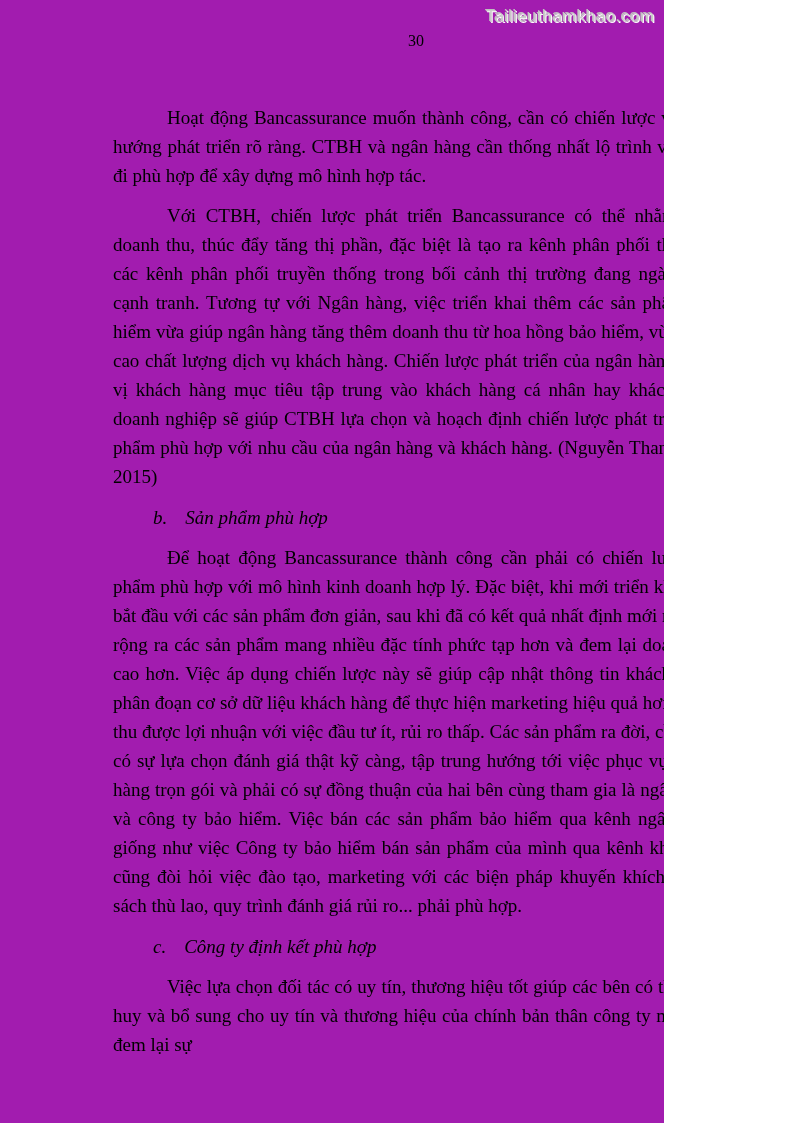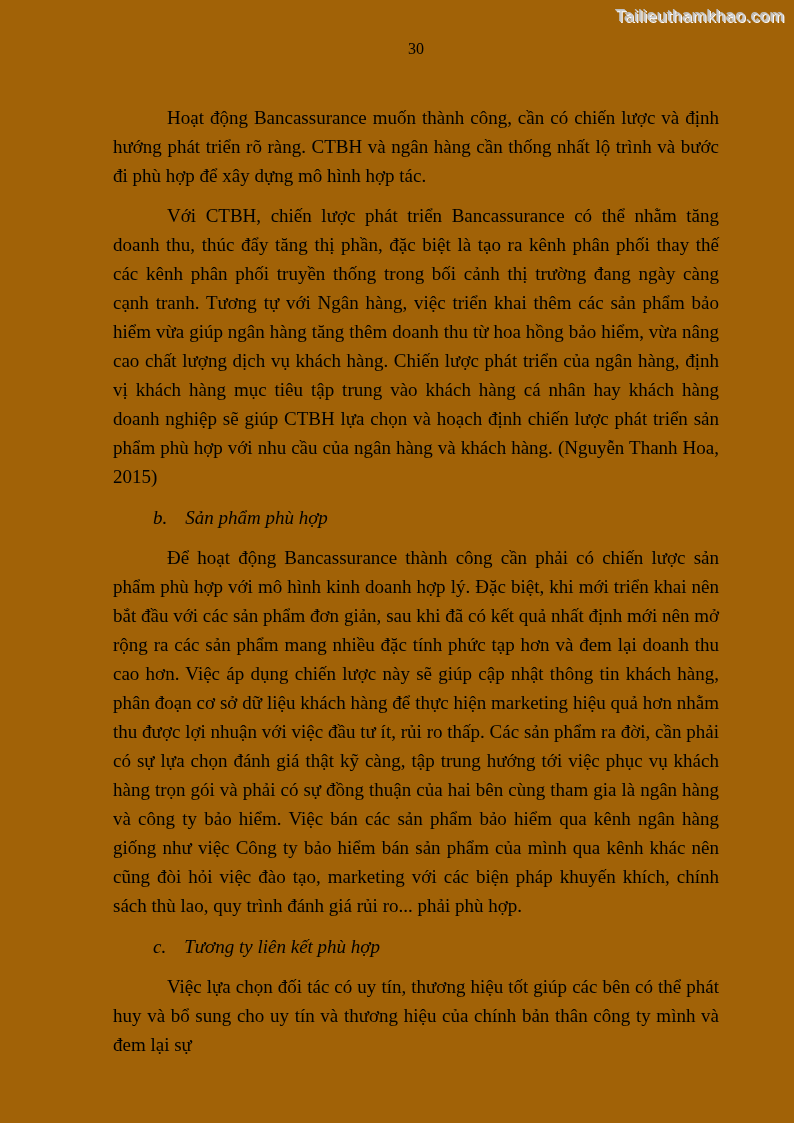--- a/index.html
+++ b/index.html
@@ -2,38 +2,38 @@
 <html><head>
 <meta charset="utf-8">
 <style>
   html, body {
     margin: 0;
     padding: 0;
     background: #ffffff;
   }
   .page {
     position: relative;
-    width: 794px;
+    width: 664px;
     height: 1123px;
-    background: #a16207;
+    background: #a21caf;
     overflow: hidden;
   }
   .watermark {
     position: absolute;
     top: 7px;
     right: 9px;
     font-family: "Liberation Sans", sans-serif;
     font-size: 17px;
     letter-spacing: 0.5px;
     color: #cccccc;
     text-shadow: 1px 1px 0 #ffffff, -1px -1px 0 #bfbfbf;
   }
   .page-number {
     position: absolute;
-    top: 40px;
+    top: 32px;
     left: 113px;
     width: 606px;
     text-align: center;
     font-family: "Liberation Serif", serif;
     font-size: 16px;
     color: #000000;
   }
   .content {
     position: absolute;
     left: 113px;
@@ -78,19 +78,19 @@
     <p class="para">Với CTBH, chiến lược phát triển Bancassurance có thể nhằm tăng doanh thu, thúc đẩy tăng thị phần, đặc biệt là tạo ra kênh phân phối thay thế các kênh phân phối truyền thống trong bối cảnh thị trường đang ngày càng cạnh tranh. Tương tự với Ngân hàng, việc triển khai thêm các sản phẩm bảo hiểm vừa giúp ngân hàng tăng thêm doanh thu từ hoa hồng bảo hiểm, vừa nâng cao chất lượng dịch vụ khách hàng. Chiến lược phát triển của ngân hàng, định vị khách hàng mục tiêu tập trung vào khách hàng cá nhân hay khách hàng doanh nghiệp sẽ giúp CTBH lựa chọn và hoạch định chiến lược phát triển sản phẩm phù hợp với nhu cầu của ngân hàng và khách hàng. (Nguyễn Thanh Hoa, 2015)</p>
 
 
     <div class="heading">
       <span class="heading-marker">b.</span><span class="heading-text">Sản phẩm phù hợp</span>
     </div>
 
     <p class="para">Để hoạt động Bancassurance thành công cần phải có chiến lược sản phẩm phù hợp với mô hình kinh doanh hợp lý. Đặc biệt, khi mới triển khai nên bắt đầu với các sản phẩm đơn giản, sau khi đã có kết quả nhất định mới nên mở rộng ra các sản phẩm mang nhiều đặc tính phức tạp hơn và đem lại doanh thu cao hơn. Việc áp dụng chiến lược này sẽ giúp cập nhật thông tin khách hàng, phân đoạn cơ sở dữ liệu khách hàng để thực hiện marketing hiệu quả hơn nhằm thu được lợi nhuận với việc đầu tư ít, rủi ro thấp. Các sản phẩm ra đời, cần phải có sự lựa chọn đánh giá thật kỹ càng, tập trung hướng tới việc phục vụ khách hàng trọn gói và phải có sự đồng thuận của hai bên cùng tham gia là ngân hàng và công ty bảo hiểm. Việc bán các sản phẩm bảo hiểm qua kênh ngân hàng giống như việc Công ty bảo hiểm bán sản phẩm của mình qua kênh khác nên cũng đòi hỏi việc đào tạo, marketing với các biện pháp khuyến khích, chính sách thù lao, quy trình đánh giá rủi ro... phải phù hợp.</p>
 
     <div class="heading">
-      <span class="heading-marker">c.</span><span class="heading-text">Tương ty liên kết phù hợp</span>
+      <span class="heading-marker">c.</span><span class="heading-text">Công ty định kết phù hợp</span>
     </div>
 
     <p class="para">Việc lựa chọn đối tác có uy tín, thương hiệu tốt giúp các bên có thể phát huy và bổ sung cho uy tín và thương hiệu của chính bản thân công ty mình và đem lại sự</p>
 
   </div>
 </div>
 
 </body></html>

